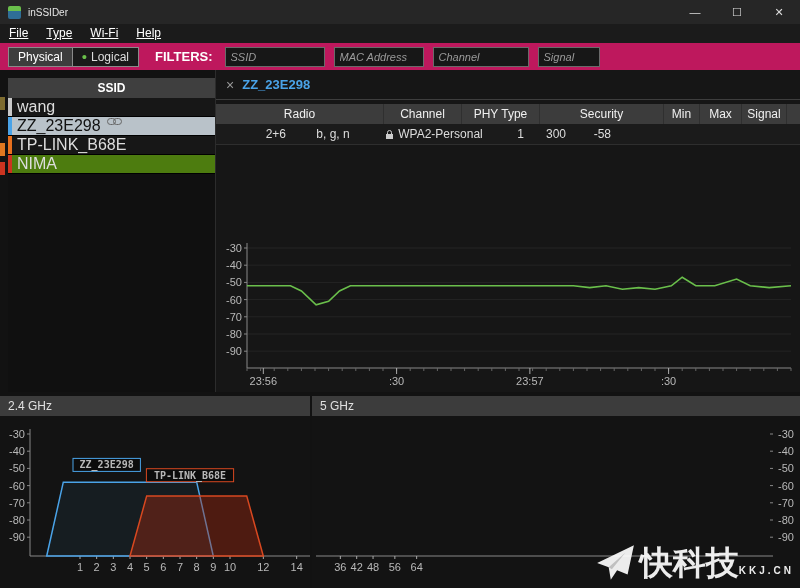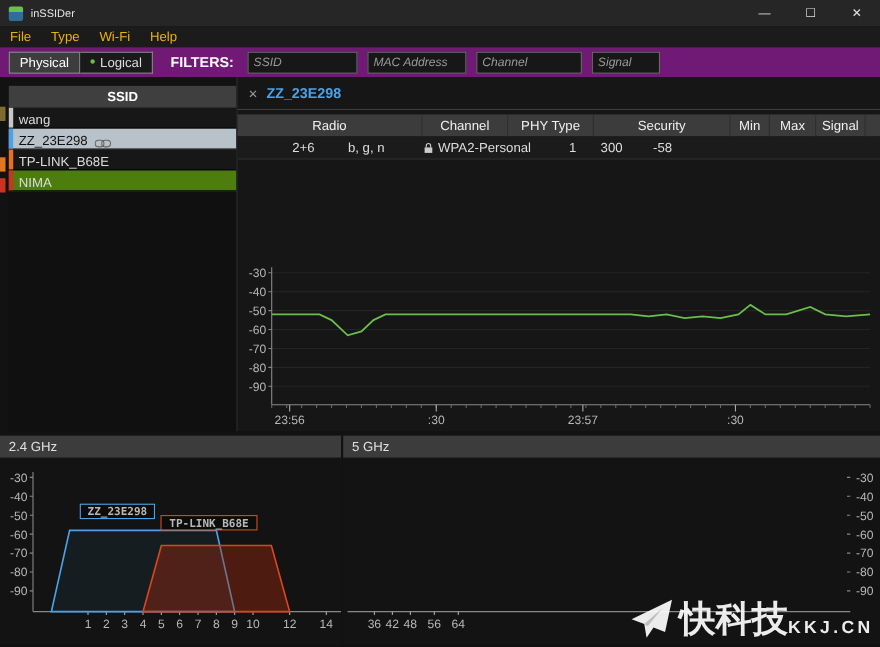--- a/index.html
+++ b/index.html
@@ -8,37 +8,37 @@
 
   
   .titlebar{position:absolute;left:0;top:0;width:800px;height:24px;background:#262626;display:flex;align-items:center;}
   .app-icon{width:13px;height:13px;margin:0 7px 0 8px;background:linear-gradient(180deg,#6abf4b 0%,#6abf4b 40%,#2f6e96 40%,#2f6e96 100%);border-radius:2px;}
   .win-title{font-size:10px;color:#e6e6e6;}
   .win-controls{position:absolute;right:0;top:0;height:24px;display:flex;}
   .win-btn{width:42px;height:24px;line-height:24px;text-align:center;color:#ddd;font-size:11px;cursor:default;}
 
   
   .menubar{position:absolute;left:0;top:24px;width:800px;height:19px;background:#1b1b1b;display:flex;align-items:center;}
-  .menu-item{padding:0 9px;font-size:12px;color:#eab308;line-height:19px;}
-
-  
-  .toolbar{position:absolute;left:0;top:43px;width:800px;height:27px;background:#701a75;display:flex;align-items:center;padding-left:8px;box-sizing:border-box;}
+  .menu-item{padding:0 9px;font-size:12px;color:#ffffff;line-height:19px;text-decoration:underline;}
+
+  
+  .toolbar{position:absolute;left:0;top:43px;width:800px;height:27px;background:#be185d;display:flex;align-items:center;padding-left:8px;box-sizing:border-box;}
   .seg{display:flex;}
   .seg-btn{border:1px solid #8a8a8a;background:#1a1a1a;color:#ddd;font-size:12px;height:18px;line-height:18px;padding:0 9px;display:flex;align-items:center;}
   .seg-btn + .seg-btn{border-left:none;}
   .seg-btn.active{background:#3d3d3d;color:#fff;}
   .bullet{font-size:15px;line-height:10px;margin-right:4px;}
   .filters-label{font-size:13px;font-weight:bold;color:#fff;margin:0 12px 0 16px;}
   .filter-input{background:#171717;border:1px solid #6a6a6a;color:#ddd;font-size:11px;height:16px;padding:1px 5px;margin-right:9px;font-family:"Liberation Sans",sans-serif;}
   .filter-input::placeholder{color:#9a9a9a;font-style:italic;}
 
   
   .sidebar{position:absolute;left:8px;top:78px;width:207px;height:314px;background:#101010;}
   .sidebar-header{height:20px;line-height:20px;background:#3f3f3f;color:#fff;font-size:12px;font-weight:bold;text-align:center;}
-  .net-row{height:18px;display:flex;align-items:flex-end;background:#171717;border-bottom:1px solid #000;color:#ddd;font-size:12px;}
+  .net-row{height:18px;display:flex;align-items:flex-start;background:#171717;border-bottom:1px solid #000;color:#ddd;font-size:16px;}
   .net-row.selected{background:#b9c2c9;color:#111;}
   .net-strip{width:4px;align-self:stretch;margin-right:5px;flex:none;}
   .net-name{white-space:nowrap;}
   .link-icon{margin-left:6px;flex:none;}
   .edge-marker{position:absolute;left:0;width:5px;height:13px;}
 
   
   .main{position:absolute;left:215px;top:70px;width:585px;height:322px;background:#161616;border-left:1px solid #2c2c2c;box-sizing:border-box;}
   .tabrow{height:29px;display:flex;align-items:center;padding-left:10px;border-bottom:1px solid #3e3e3e;}
   .tab-close{color:#999;font-size:14px;margin-right:8px;}
@@ -63,21 +63,21 @@
   .band{position:absolute;top:396px;height:192px;background:#131313;}
   .band24{left:0;width:310px;}
   .band5{left:312px;width:488px;}
   .band-header{height:20px;line-height:20px;background:#3c3c3c;color:#e0e0e0;font-size:12px;padding-left:8px;}
   .band svg{display:block;}
 
   
   .watermark{position:absolute;right:6px;bottom:4px;display:flex;align-items:center;opacity:.92;pointer-events:none;color:#fff;}
   .wm-col{display:flex;flex-direction:row;align-items:flex-end;margin-left:4px;}
   .wm-main{font-size:33px;font-weight:bold;line-height:34px;}
-  .wm-sub{font-size:16px;font-weight:bold;letter-spacing:3px;line-height:18px;}
+  .wm-sub{font-size:10px;font-weight:bold;letter-spacing:3px;line-height:18px;}
 </style>
 </head>
 <body>
 
 <div class="app" id="app">
 
   <div class="titlebar">
     <span class="app-icon"></span>
     <span class="win-title">inSSIDer</span>
     <div class="win-controls">

